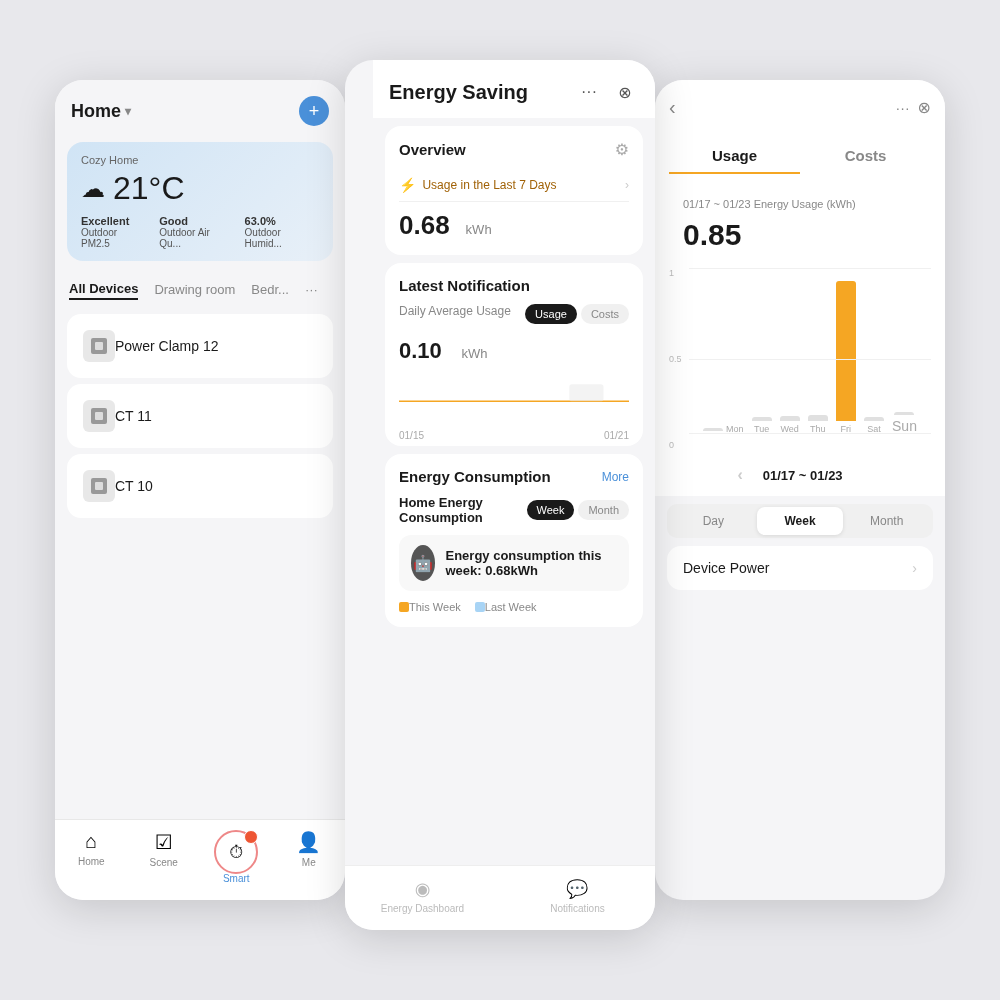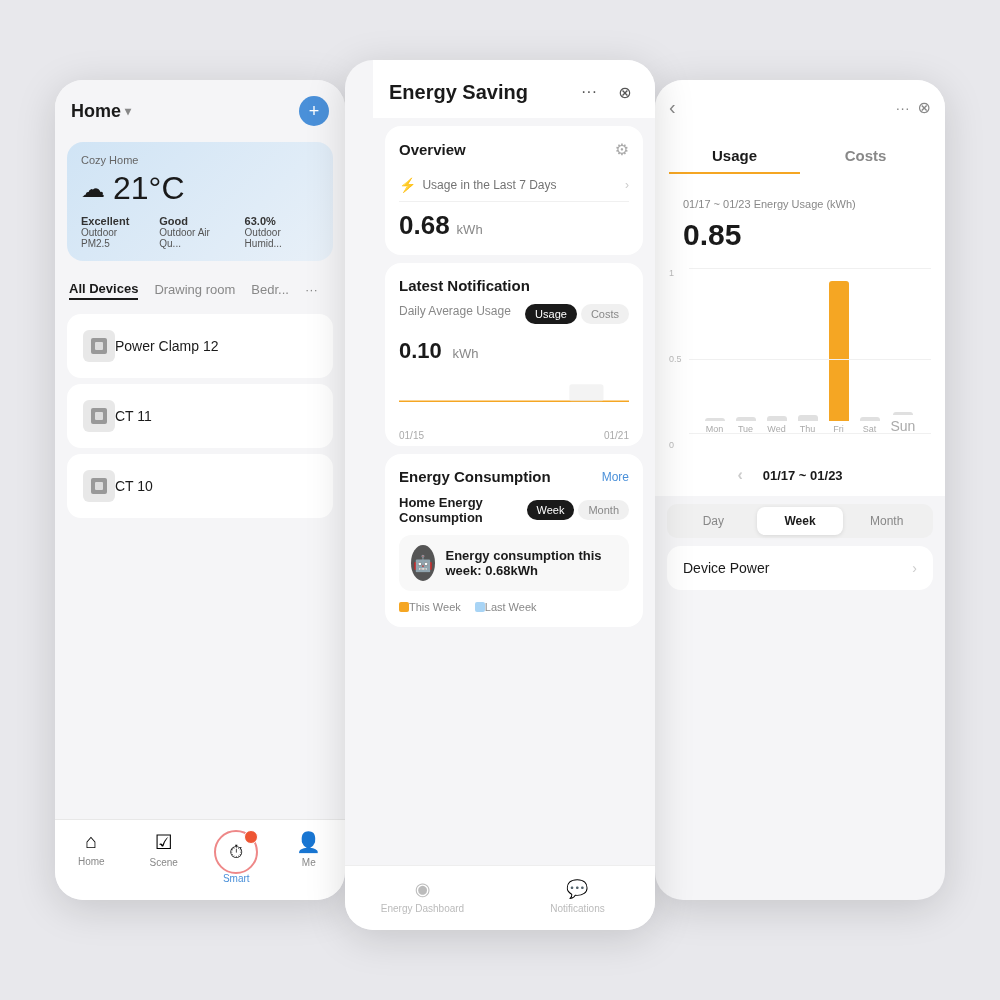--- a/index.html
+++ b/index.html
@@ -222,28 +222,28 @@
     }
     .overview-row {
       display: flex;
       align-items: center;
       gap: 6px;
       padding: 8px 0;
       border-bottom: 1px solid #f0f0f0;
       margin-bottom: 8px;
     }
     .bolt-icon { color: #f5a623; font-size: 14px; }
-    .overview-text { font-size: 12px; color: #737373; flex: 1; }
+    .overview-text { font-size: 12px; color: #a16207; flex: 1; }
     .chevron-right { color: #ccc; font-size: 12px; }
     .kwh-value {
       font-size: 26px;
       font-weight: 700;
       color: #1a1a1a;
     }
-    .kwh-unit { font-size: 13px; font-weight: 400; color: #888; margin-left: 7px; }
+    .kwh-unit { font-size: 13px; font-weight: 400; color: #888; margin-left: 16px; }
     .notif-card {
       background: white;
       border-radius: 16px;
       margin: 0 12px 8px;
       padding: 14px;
     }
     .notif-row {
       display: flex;
       align-items: flex-start;
       justify-content: space-between;
@@ -665,21 +665,21 @@
           <span style="font-size:9px;color:#bbb;">1</span>
           <span style="font-size:9px;color:#bbb;">0.5</span>
           <span style="font-size:9px;color:#bbb;">0</span>
         </div>
 
         <div style="position:absolute;left:20px;right:0;top:4px;height:1px;background:#f0f0f0;"></div>
         <div style="position:absolute;left:20px;right:0;top:50%;height:1px;background:#f0f0f0;"></div>
         <div style="position:absolute;left:20px;right:0;bottom:20px;height:1px;background:#f0f0f0;"></div>
 
         <div style="display:flex;align-items:flex-end;justify-content:space-around;width:100%;height:100%;padding-left:20px;padding-bottom:20px;">
-          <div style="display:flex;flex-direction:column;align-items:center;gap:3px;">
+          <div style="display:flex;flex-direction:row;align-items:center;gap:3px;">
             <div style="width:20px;height:3px;background:#e0e0e0;border-radius:3px 3px 0 0;"></div>
             <span style="font-size:9px;color:#aaa;">Mon</span>
           </div>
           <div style="display:flex;flex-direction:column;align-items:center;gap:3px;">
             <div style="width:20px;height:4px;background:#e0e0e0;border-radius:3px 3px 0 0;"></div>
             <span style="font-size:9px;color:#aaa;">Tue</span>
           </div>
           <div style="display:flex;flex-direction:column;align-items:center;gap:3px;">
             <div style="width:20px;height:5px;background:#e0e0e0;border-radius:3px 3px 0 0;"></div>
             <span style="font-size:9px;color:#aaa;">Wed</span>

